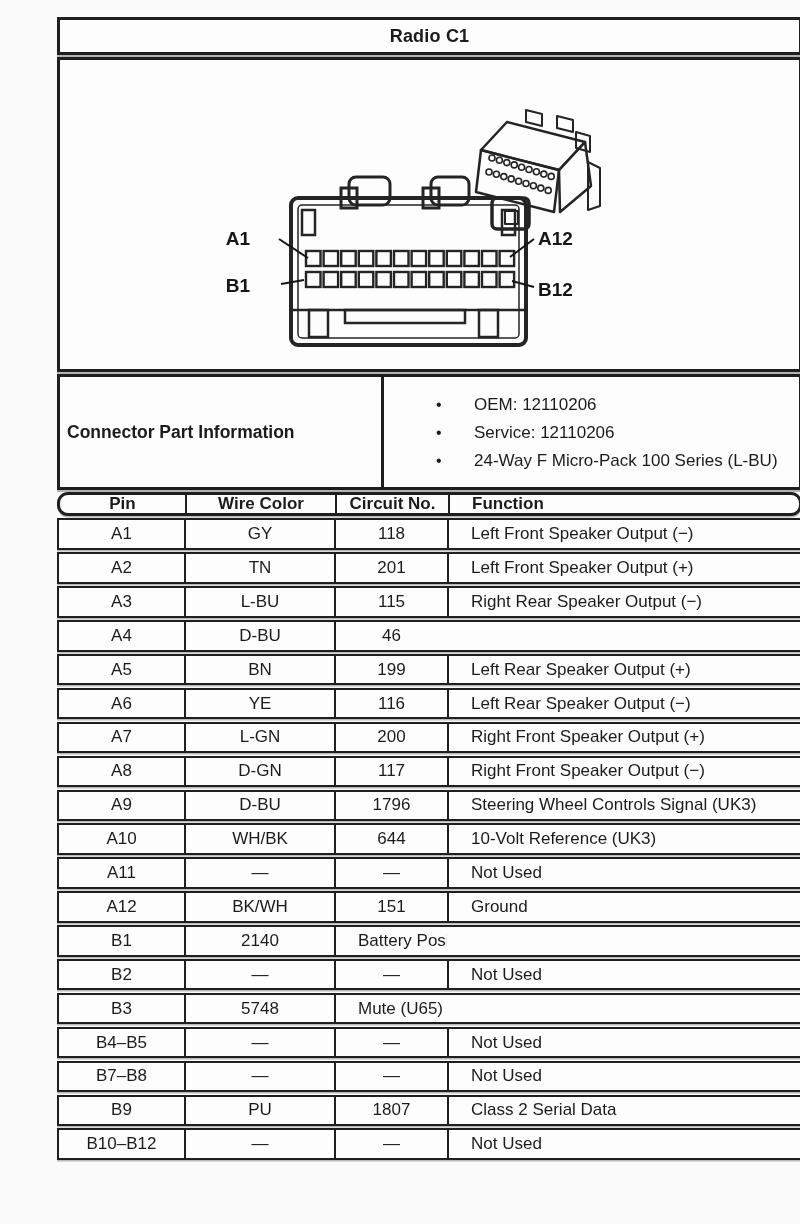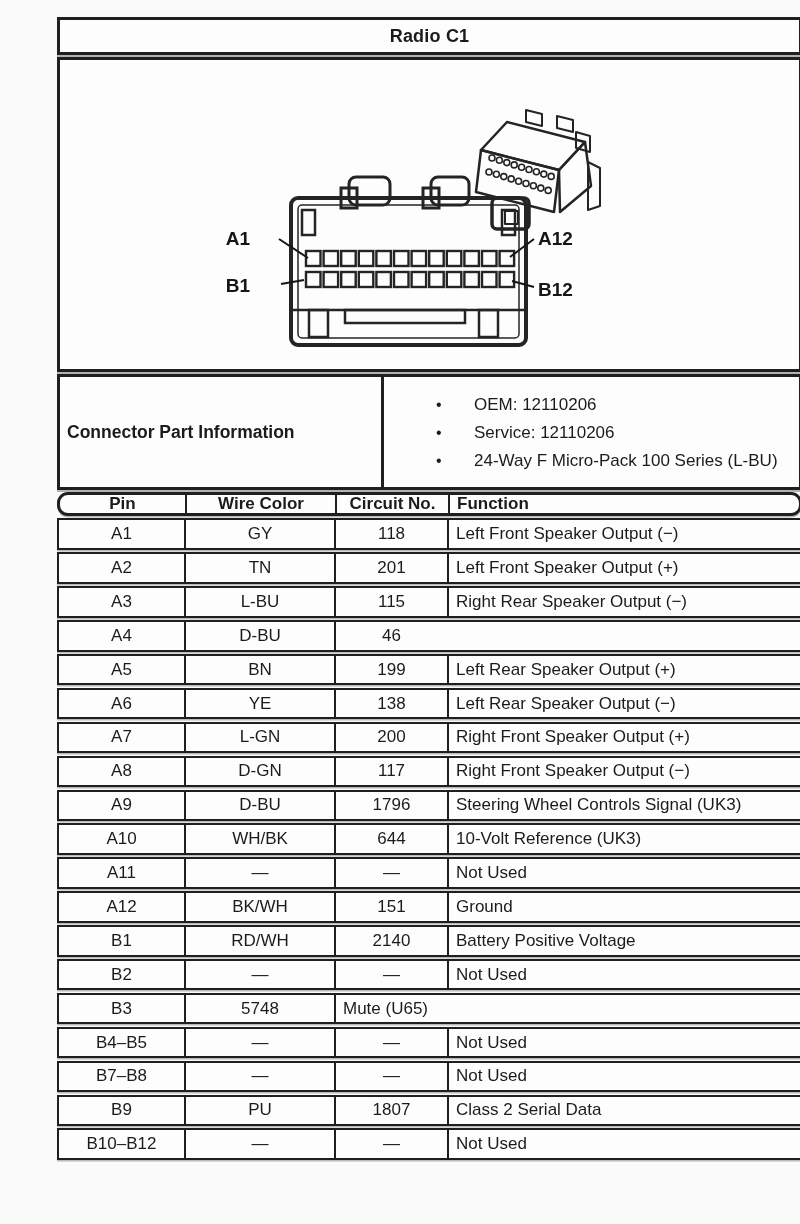--- a/index.html
+++ b/index.html
@@ -38,21 +38,21 @@
     box-sizing:border-box;border:2.5px solid #1f1f1f;background:#fdfdfd;
     display:grid;grid-template-columns:125px 150px 113px 1fr;
     height:31.5px;margin-bottom:2.4px;
     box-shadow:0 1.5px 0 rgba(120,120,120,.5);
   }
   .trow.header{height:24px;border-width:3px;border-radius:11px;}
   .cell{
     display:flex;align-items:center;justify-content:center;
     font-size:17px;overflow:hidden;white-space:nowrap;
   }
-  .cell.c3{justify-content:flex-start;padding-left:7px;border-left:2.5px solid #1f1f1f;}
+  .cell.c3{justify-content:flex-start;padding-left:22px;border-left:2.5px solid #1f1f1f;}
   .cell.c1,.cell.c2{border-left:2.5px solid #1f1f1f;}
   .trow.header .cell{font-weight:bold;font-size:17px;}
 </style>
 </head>
 <body>
 
 <div id="page">
 
   <div id="titlebar" class="box">
     <span>Radio C1</span>
@@ -216,21 +216,21 @@
         </div>
         <div class="trow">
           <div class="cell c0">A5</div>
           <div class="cell c1">BN</div>
           <div class="cell c2">199</div>
           <div class="cell c3">Left Rear Speaker Output (+)</div>
         </div>
         <div class="trow">
           <div class="cell c0">A6</div>
           <div class="cell c1">YE</div>
-          <div class="cell c2">138</div>
+          <div class="cell c2">116</div>
           <div class="cell c3">Left Rear Speaker Output (−)</div>
         </div>
         <div class="trow">
           <div class="cell c0">A7</div>
           <div class="cell c1">L-GN</div>
           <div class="cell c2">200</div>
           <div class="cell c3">Right Front Speaker Output (+)</div>
         </div>
         <div class="trow">
           <div class="cell c0">A8</div>
@@ -257,21 +257,20 @@
           <div class="cell c3">Not Used</div>
         </div>
         <div class="trow">
           <div class="cell c0">A12</div>
           <div class="cell c1">BK/WH</div>
           <div class="cell c2">151</div>
           <div class="cell c3">Ground</div>
         </div>
         <div class="trow">
           <div class="cell c0">B1</div>
-          <div class="cell c1">RD/WH</div>
           <div class="cell c2">2140</div>
           <div class="cell c3">Battery Positive Voltage</div>
         </div>
         <div class="trow">
           <div class="cell c0">B2</div>
           <div class="cell c1">—</div>
           <div class="cell c2">—</div>
           <div class="cell c3">Not Used</div>
         </div>
         <div class="trow">

